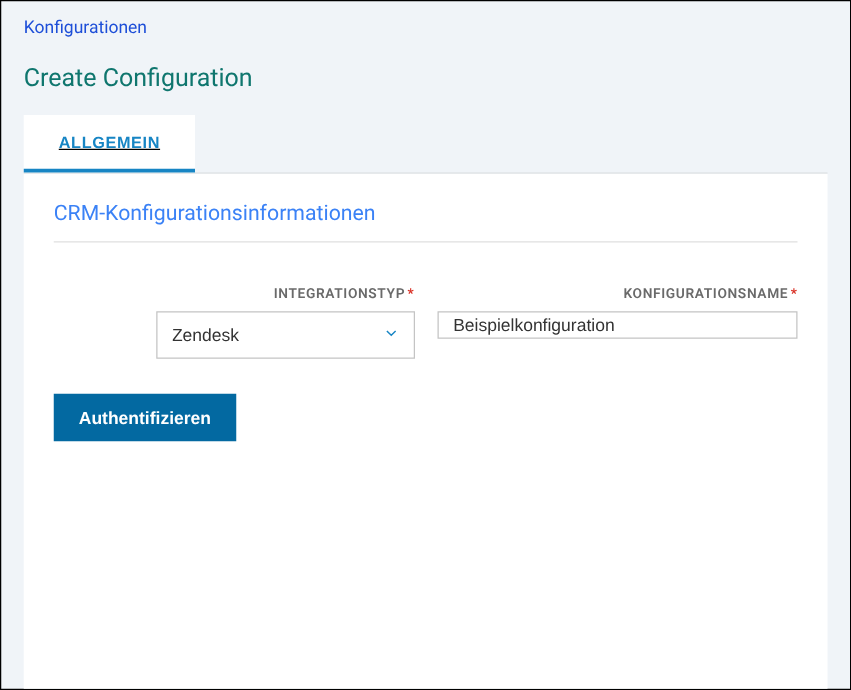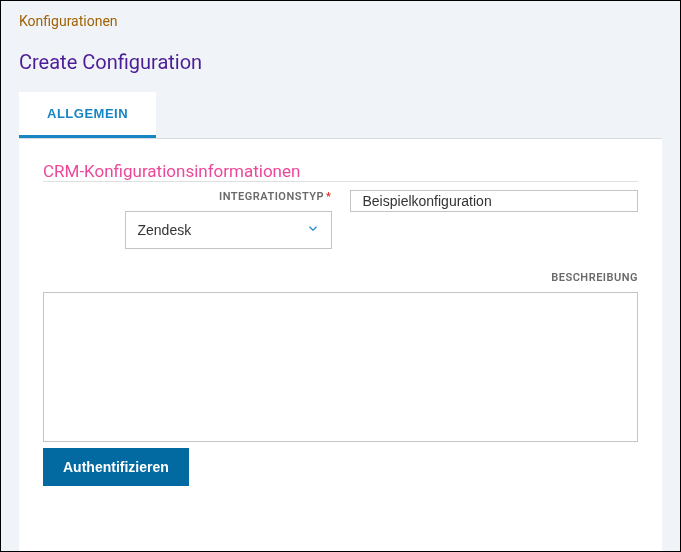--- a/index.html
+++ b/index.html
@@ -11,35 +11,36 @@
       overflow: hidden;
       border: 1px solid #000;
     }
     .page {
       padding: 8px 18px 0 18px;
     }
     .breadcrumb {
       padding: 2px 0;
     }
     .breadcrumb a {
-      color: #a16207;
+      color: #1d4ed8;
       text-decoration: none;
       font-size: 14px;
       cursor: pointer;
     }
     .page-title {
       font-size: 20px;
-      color: #4c1d95;
+      color: #0f766e;
       font-weight: 400;
       margin-top: 18px;
       margin-bottom: 18px;
     }
     .tabs {
       display: flex;
       border-bottom: 1px solid #d8dcde;
+      text-decoration: underline;
     }
     .tab {
       padding: 14px 28px;
       font-size: 13px;
       font-weight: 600;
       letter-spacing: 0.5px;
       color: #1785c4;
       background: #fff;
       border: none;
       cursor: pointer;
@@ -48,24 +49,25 @@
     .tab.active {
       border-bottom: 3px solid #1785c4;
     }
     .panel {
       background: #fff;
       padding: 22px 24px;
       min-height: 420px;
     }
     .section-title {
       font-size: 17px;
-      color: #ec4899;
+      color: #3b82f6;
       font-weight: 400;
+      padding-bottom: 12px;
       border-bottom: 1px solid #e0e0e0;
-      margin-bottom: 8px;
+      margin-bottom: 34px;
     }
     .form-row {
       display: flex;
       gap: 18px;
       margin-bottom: 22px;
     }
     .form-group {
       flex: 1;
       display: flex;
       flex-direction: column;
@@ -165,24 +167,23 @@
           <input type="text" readonly="" class="select-input" value="Zendesk" style="">
           <span class="chevron">
             <svg viewBox="0 0 24 24">
                 <polyline points="6 9 12 15 18 9"></polyline>
               </svg>
           </span>
         </div>
       </div>
 
       <div class="form-group">
+        <label class="field-label">
+          <span>KONFIGURATIONSNAME</span><span class="required">*</span>
+        </label>
         <input type="text" class="text-input" value="Beispielkonfiguration" style="">
       </div>
     </div>
 
-    <div class="form-group">
-      <label class="field-label">BESCHREIBUNG</label>
-      <textarea class="textarea" style=""></textarea>
-    </div>
 
     <button class="btn-primary">Authentifizieren</button>
   </div>
 </div>
 
 </body></html>

